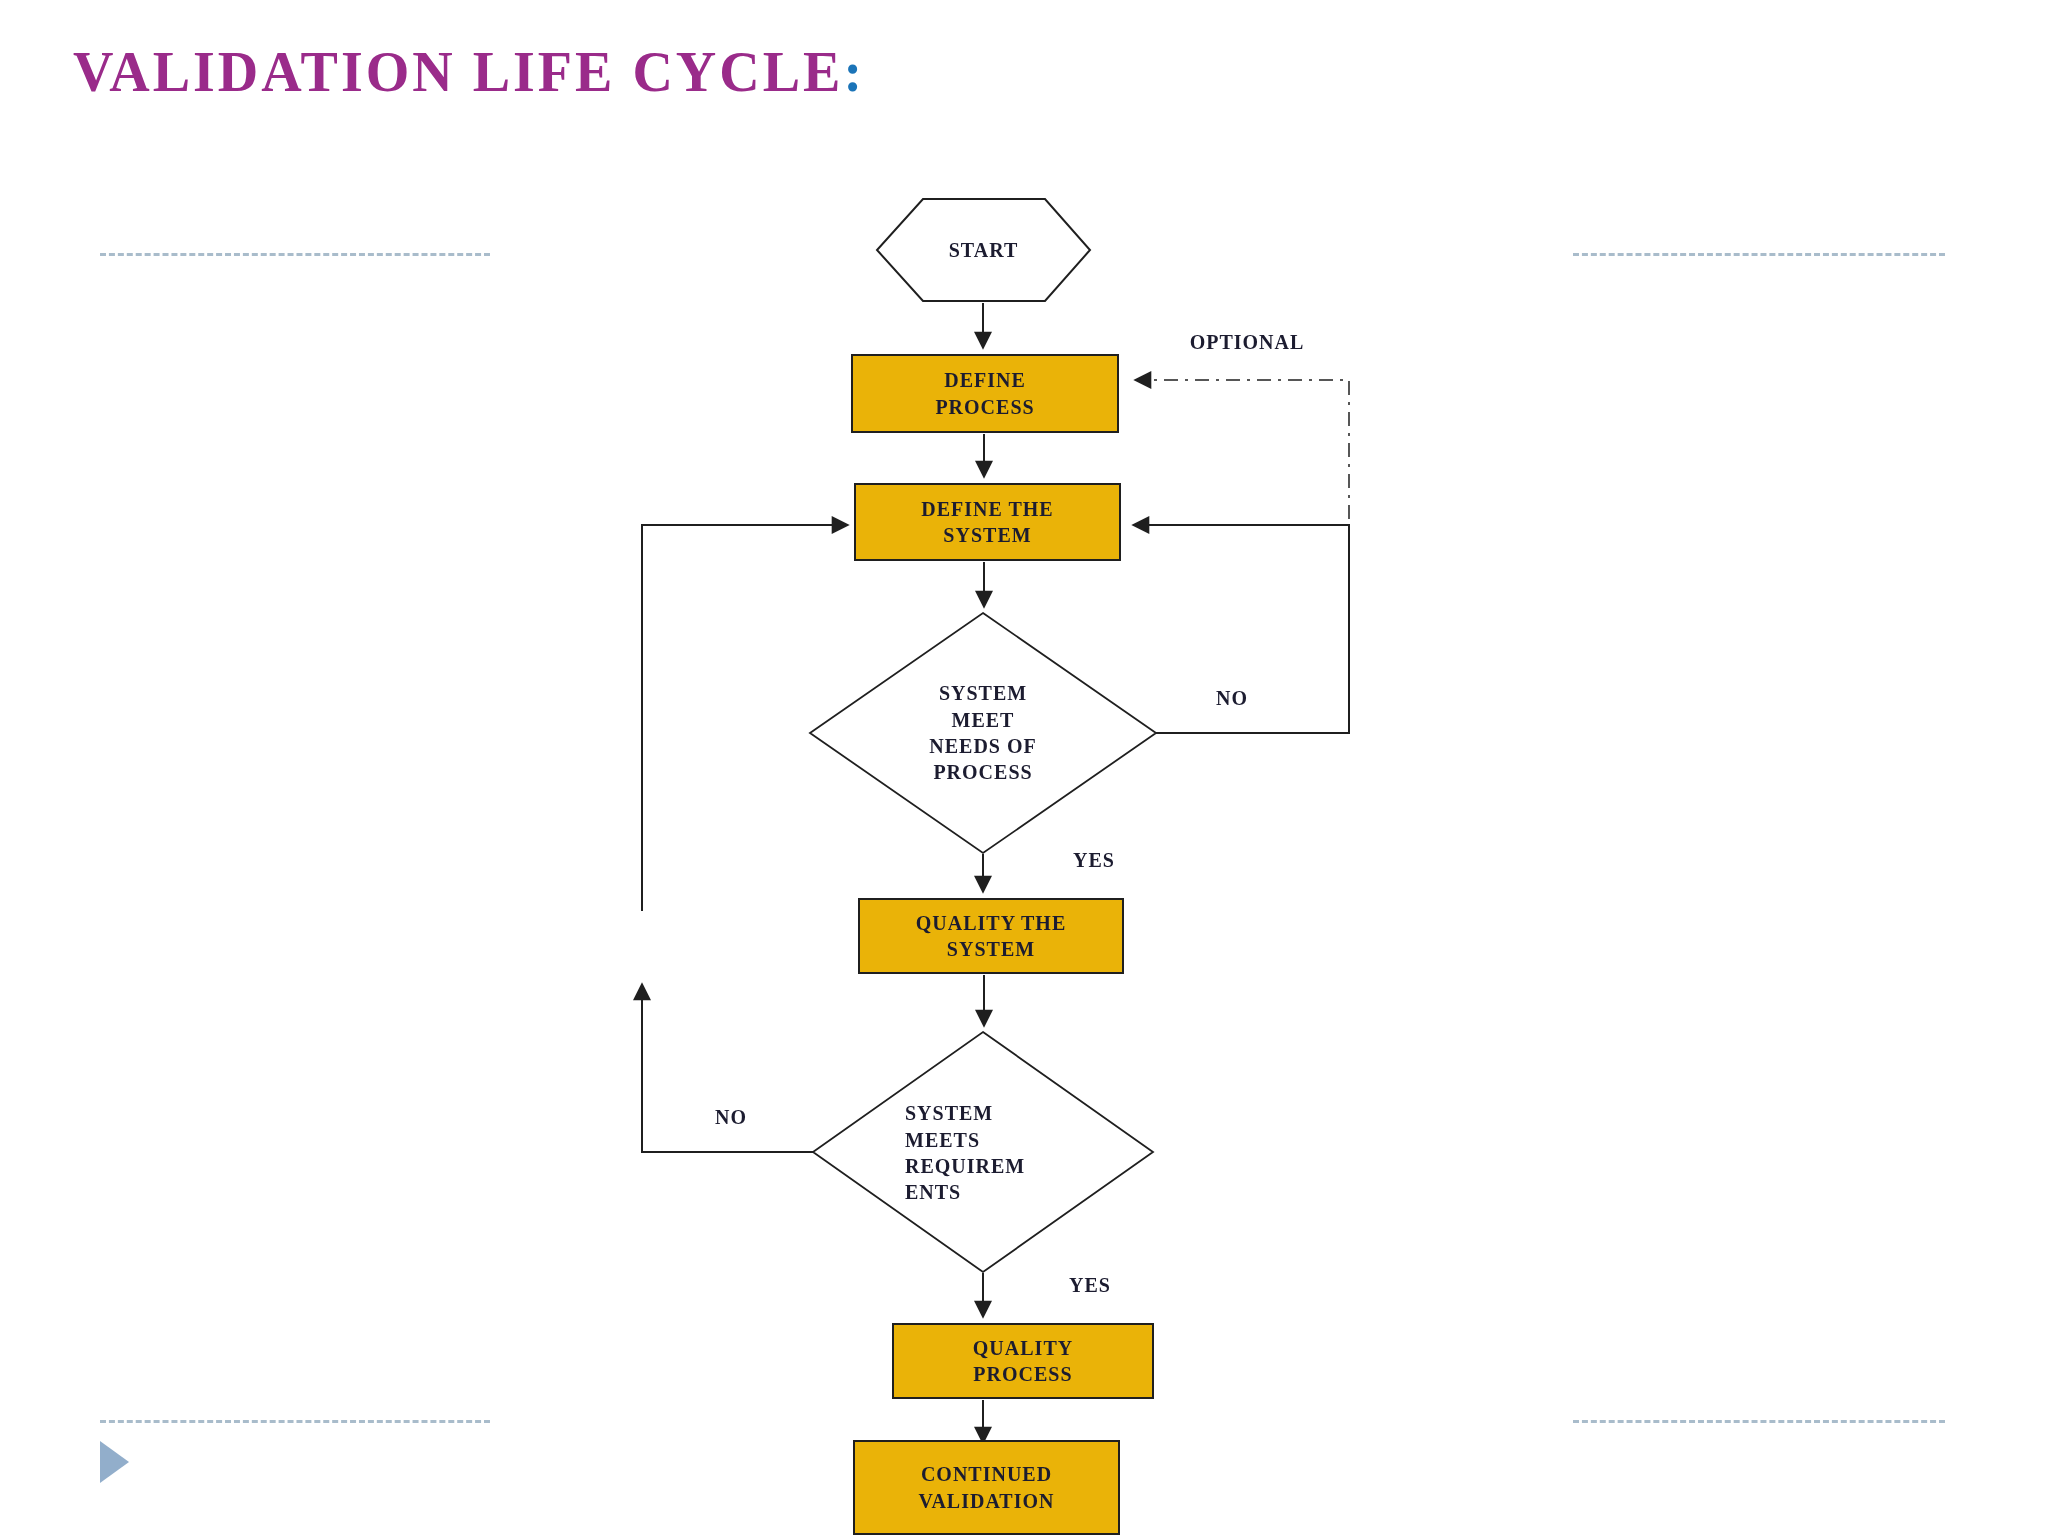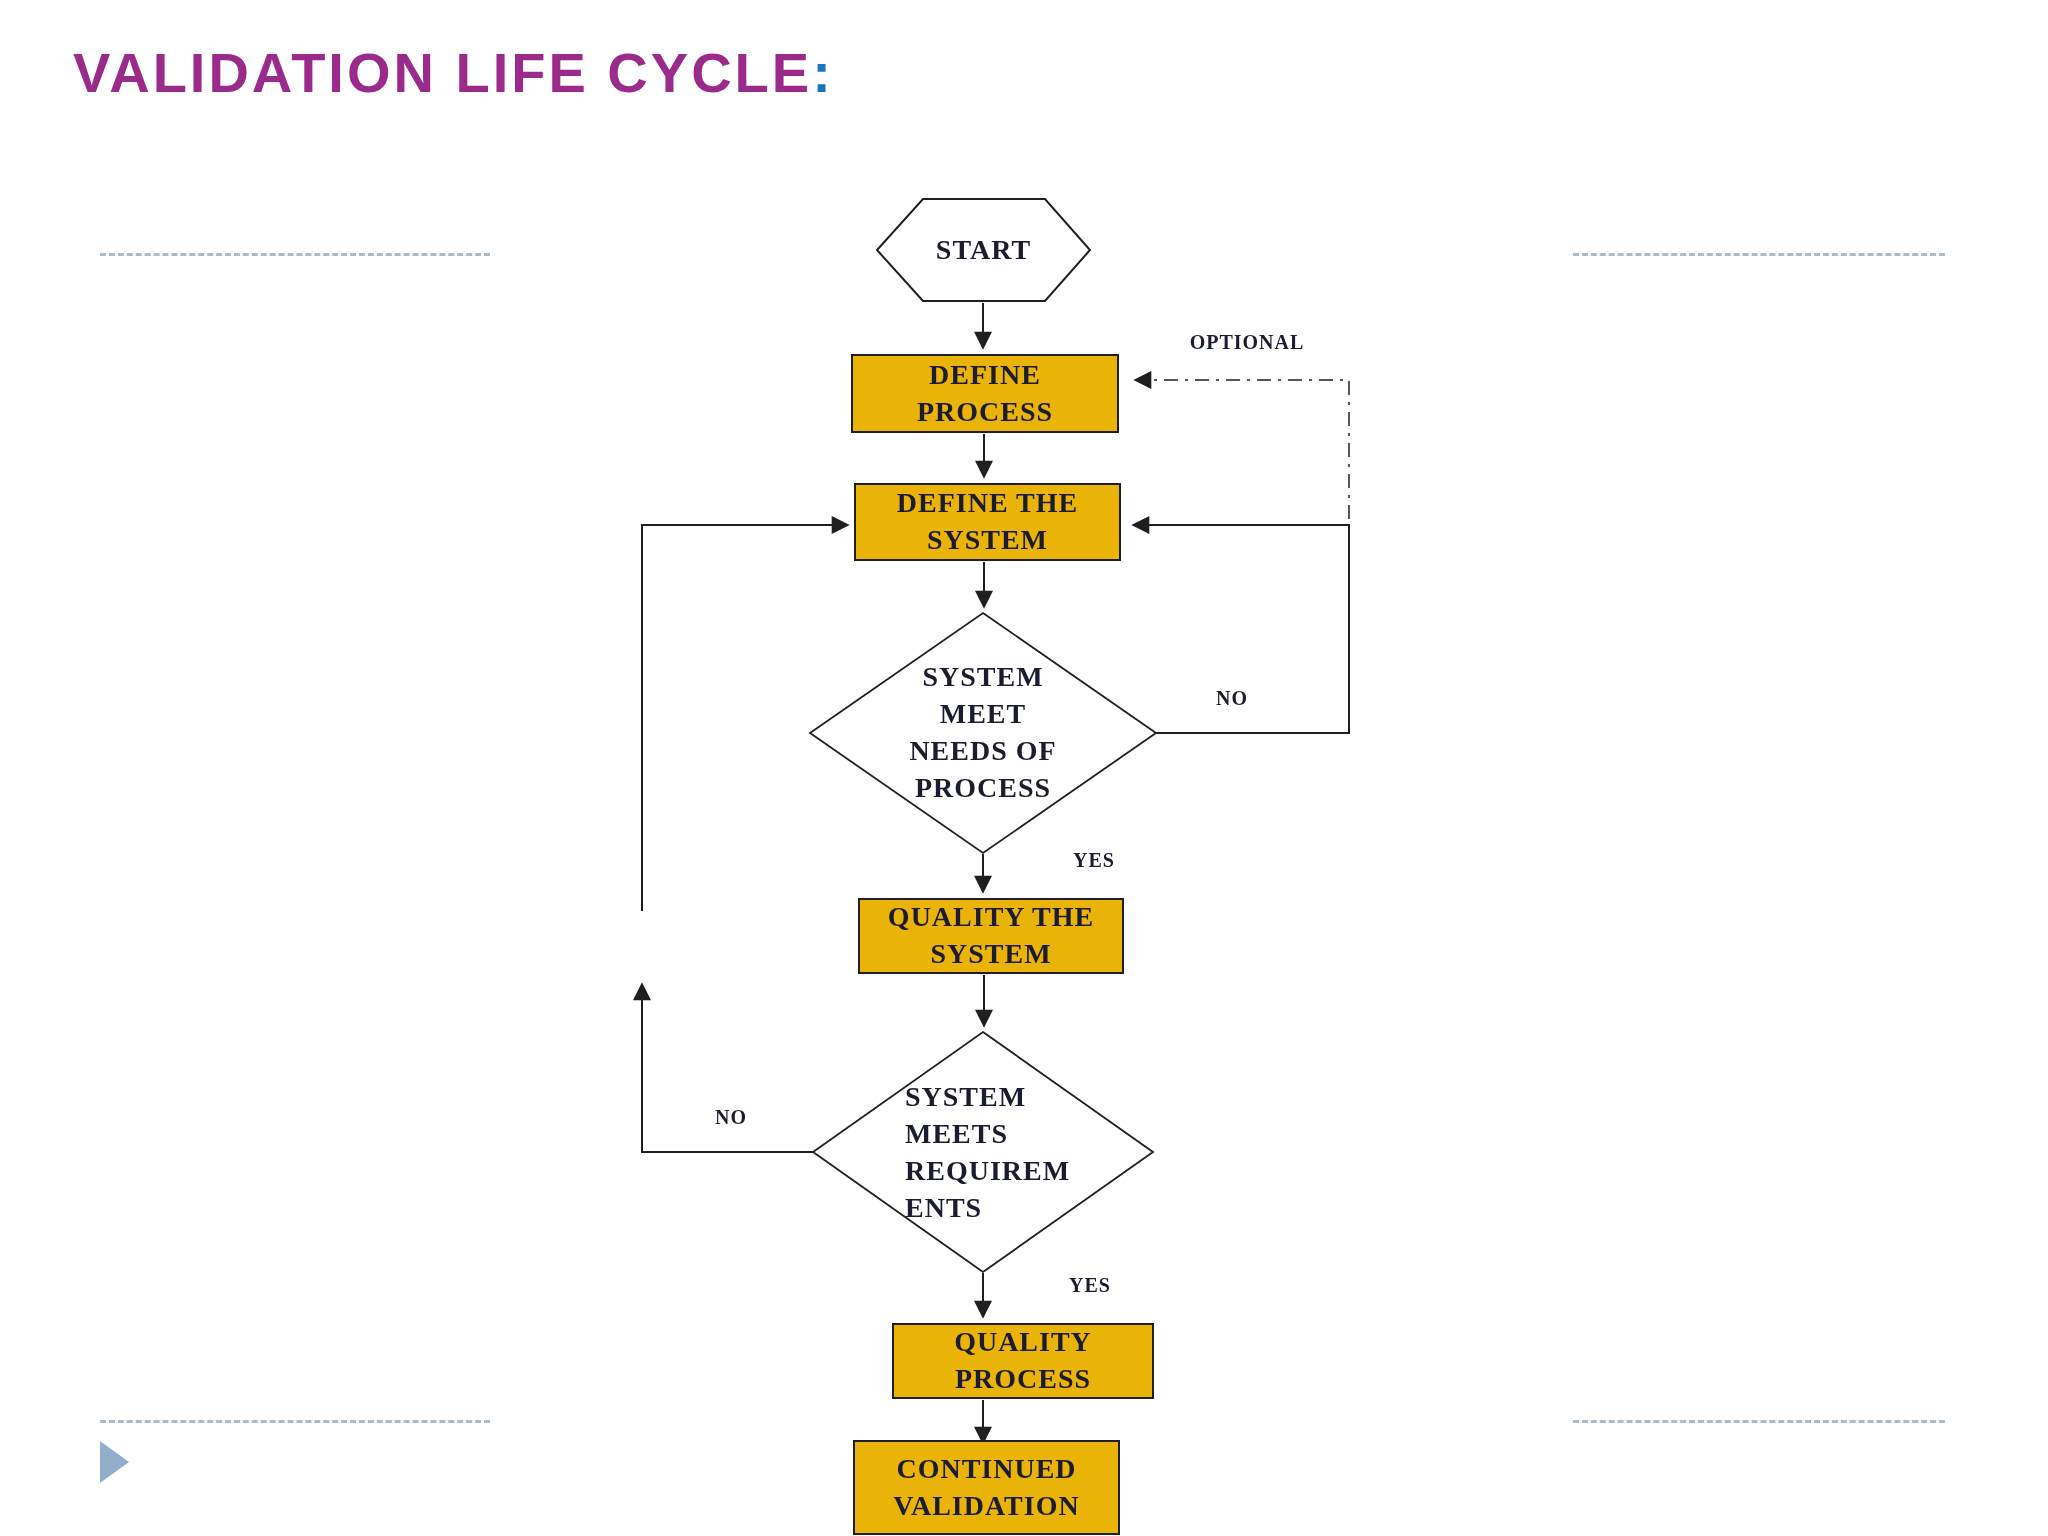--- a/index.html
+++ b/index.html
@@ -6,28 +6,28 @@
     --title:#9a2b8a; --colon:#1b74b8; --stroke:#1f1f1f;
     --node_text:#1c1c30; --guide:#a9bccb; --triangle:#92aecb;
   }
   html,body{margin:0;padding:0;background:#ffffff;}
   #slide{
     position:relative;width:2048px;height:1536px;background:#ffffff;
     overflow:hidden;font-family:"Liberation Serif",serif;
   }
   #page-title{
     position:absolute;left:73px;top:40px;
-    font-family:Liberation Sans, sans-serif;font-weight:700;font-size:56px;
+    font-family:Liberation Serif, serif;font-weight:700;font-size:56px;
     letter-spacing:3px;color:var(--title);white-space:nowrap;
   }
   #page-title .colon{color:var(--colon);font-weight:700;}
   svg.wires{position:absolute;left:0;top:0;}
   .node{
     position:absolute;display:flex;align-items:center;justify-content:center;
-    text-align:center;font-weight:700;font-size:28px;letter-spacing:1px;
+    text-align:center;font-weight:700;font-size:20px;letter-spacing:1px;
     color:var(--node_text);white-space:pre-line;line-height:1.32;
     box-sizing:border-box;
   }
   .rect-node{border:2px solid var(--stroke);background:#eab308;}
   .edge-label{
     position:absolute;transform:translate(-50%,-50%);
     font-weight:700;font-size:20px;letter-spacing:1px;color:var(--node_text);
     white-space:nowrap;
   }
   .guide{position:absolute;height:0;border-top:3px dashed var(--guide);}

